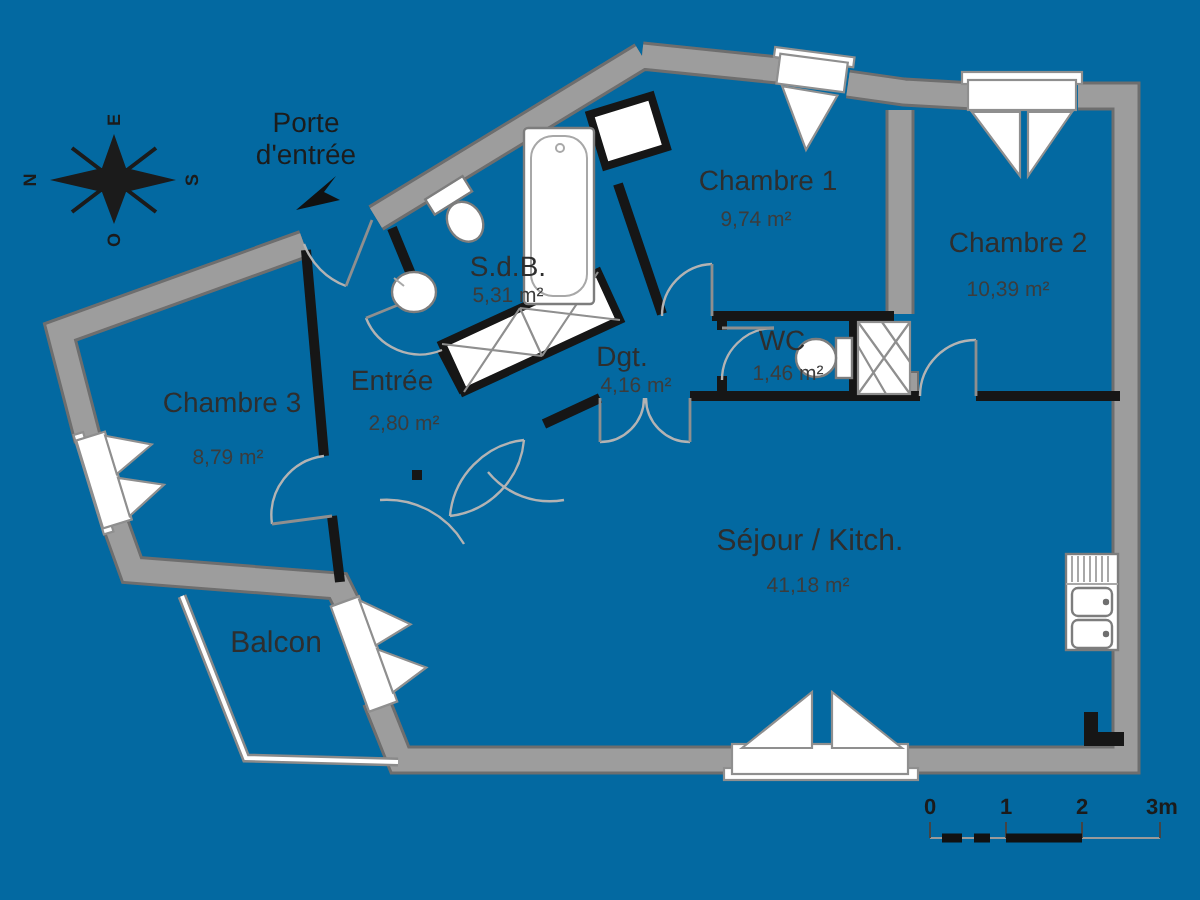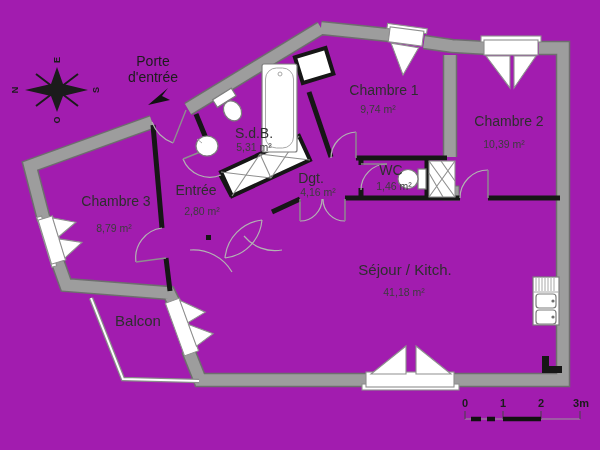--- a/index.html
+++ b/index.html
@@ -1,16 +1,16 @@
 <!DOCTYPE html>
 <html><head>
 <meta charset="utf-8">
 <style>
   html,body{margin:0;padding:0;background:#fff;}
-  #stage{position:relative;width:600px;height:450px;background:#a21caf;overflow:hidden;
+  #stage{position:relative;width:600px;height:450px;background:#0369a1;overflow:hidden;
          font-family:"Liberation Sans", sans-serif;}
   svg{position:absolute;left:0;top:0;}
   .wall-dark{stroke:#6e6e6e;stroke-width:14.5;fill:none;stroke-linejoin:miter;}
   .wall-gray{stroke:#9d9d9d;stroke-width:11.5;fill:none;stroke-linejoin:miter;}
   .wall-int{stroke:#161616;stroke-width:5;fill:none;stroke-linejoin:miter;}
   .thin{stroke:#8f8f8f;stroke-width:1.1;fill:none;}
   .thin-w{stroke:#8f8f8f;stroke-width:1.1;fill:#ffffff;}
   .arc{stroke:#b3b3b3;stroke-width:1.2;fill:none;}
   .leaf{stroke:#8f8f8f;stroke-width:1.4;fill:none;}
   .fixture{stroke:#7d7d7d;stroke-width:1.2;fill:#ffffff;}

